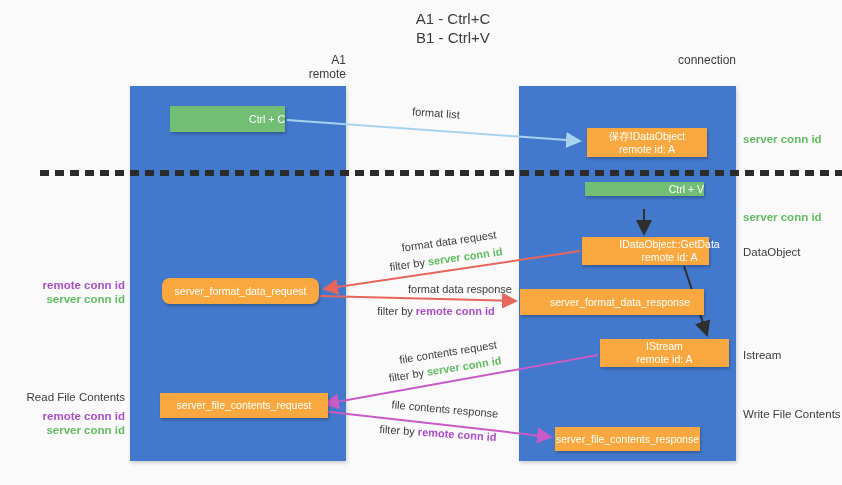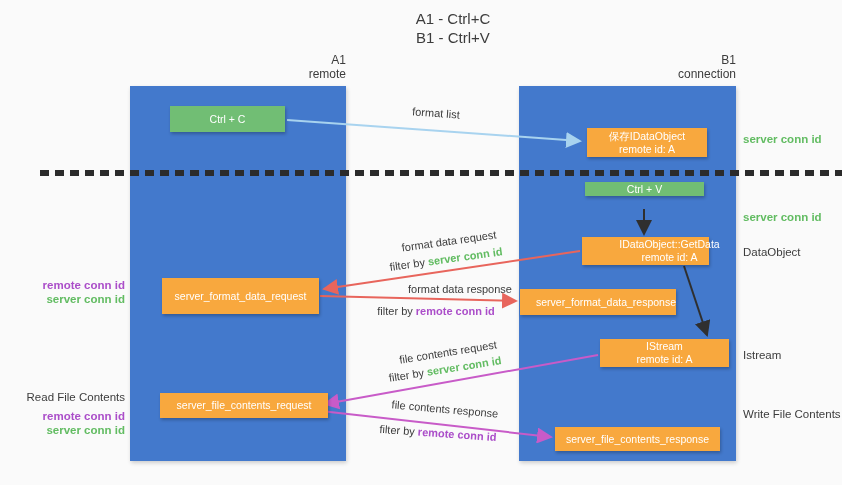--- a/index.html
+++ b/index.html
@@ -21,31 +21,31 @@
 
   .lane{position:absolute;top:86px;height:375px;background:var(--lane-blue);box-shadow:1px 2px 4px rgba(0,0,0,.18);}
   #lane-a1{left:98px;width:216px;}
   #lane-b1{left:487px;width:217px;}
 
   .divider{position:absolute;left:8px;top:170px;width:820px;height:6px;
     background:repeating-linear-gradient(to right,#2B2B2B 0 9px,transparent 9px 15px);}
 
   .node{position:absolute;color:#fff;display:flex;flex-direction:column;justify-content:center;align-items:center;
     text-align:center;font-size:10.5px;line-height:13px;box-shadow:1px 2px 3px rgba(0,0,0,.25);}
-  .node.green{background:var(--node-green);}
+  .node.green{background:var(--node-green);align-items:flex-end;}
   .node.orange{background:var(--node-orange);}
   #node-ctrl-c{left:138px;top:106px;width:115px;height:26px;}
   #node-save-dataobject{left:555px;top:128px;width:120px;height:29px;}
   #node-ctrl-v{left:553px;top:182px;width:119px;height:14px;}
   #node-getdata{left:550px;top:237px;width:127px;height:28px;padding-left:48px;}
-  #node-format-request{left:130px;top:278px;width:157px;height:36px;}
-  #node-format-response{left:488px;top:289px;width:156px;height:26px;padding-left:16px;}
+  #node-format-request{left:130px;top:278px;width:157px;height:26px;border-radius:8px;}
+  #node-format-response{left:488px;top:289px;width:184px;height:26px;padding-left:16px;}
   #node-istream{left:568px;top:339px;width:129px;height:28px;}
   #node-file-request{left:128px;top:393px;width:168px;height:25px;text-align:right;}
-  #node-file-response{left:523px;top:427px;width:165px;height:24px;}
+  #node-file-response{left:523px;top:427px;width:145px;height:24px;}
 
   svg.arrows{position:absolute;left:0;top:0;width:842px;height:485px;pointer-events:none;}
   svg.arrows path.ln{fill:none;stroke-width:2px;}
 
   .mlabel{position:absolute;white-space:nowrap;color:var(--dark-text);font-size:11px;transform:translate(-50%,-50%);}
   .green-id{color:var(--green-text);font-weight:bold;}
   .purple-id{color:var(--purple-text);font-weight:bold;}
   #lbl-format-list{left:404px;top:113px;transform:translate(-50%,-50%) rotate(4deg);}
   #lbl-fdr{left:417px;top:241px;transform:translate(-50%,-50%) rotate(-8deg);}
   #lbl-filter-s1{left:414px;top:259px;transform:translate(-50%,-50%) rotate(-8deg);}
@@ -80,21 +80,20 @@
   <div class="title">
     <div>A1 - Ctrl+C</div>
     <div>B1 - Ctrl+V</div>
   </div>
 
   <div class="lane-header" id="hdr-a1">
     <div>A1</div>
     <div>remote</div>
   </div>
   <div class="lane-header" id="hdr-b1">
-    <div>B1</div>
     <div>connection</div>
   </div>
 
   <div class="lane" id="lane-a1"></div>
   <div class="lane" id="lane-b1"></div>
 
   <div class="divider"></div>
 
   <svg class="arrows" viewBox="0 0 842 485">
     <defs>

